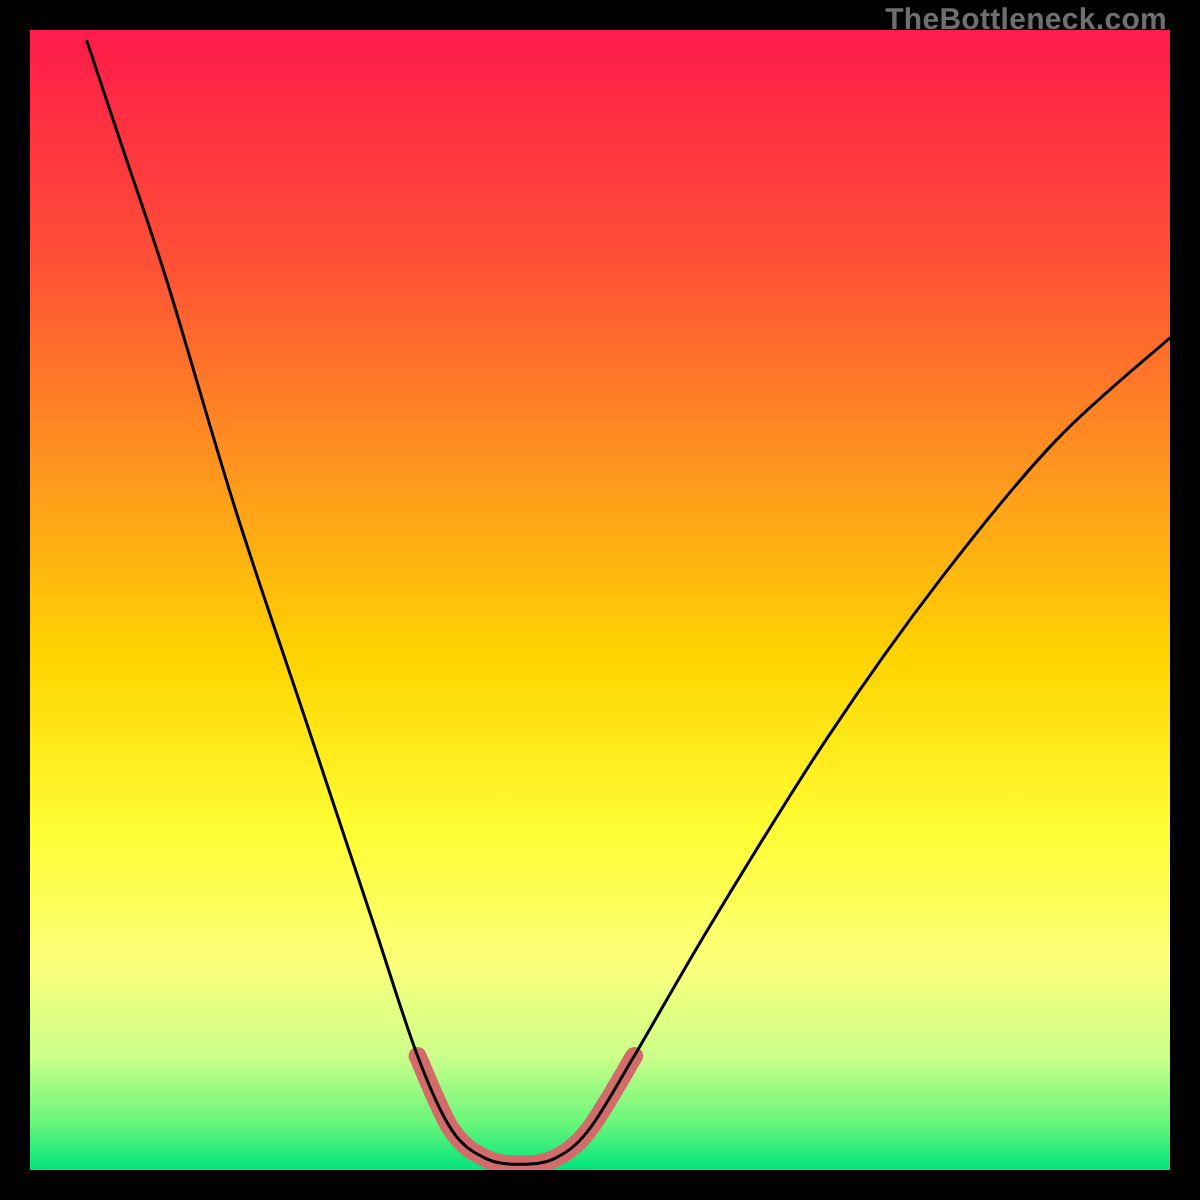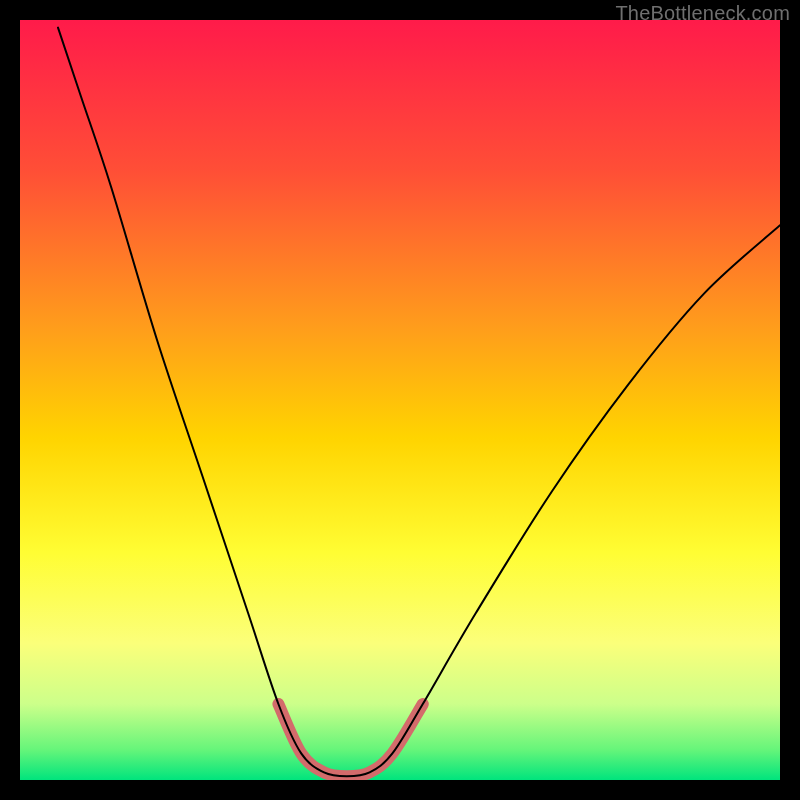--- a/index.html
+++ b/index.html
@@ -29,24 +29,24 @@
   .curve-svg {
     position: absolute;
     left: 0;
     top: 0;
     width: 760px;
     height: 760px;
   }
   .watermark {
     position: absolute;
     top: 2px;
-    right: 10px;
+    right: 22px;
     color: #6f6f6f;
     font-size: 20px;
-    font-weight: 400;
+    font-weight: 700;
     letter-spacing: 0.2px;
   }
 </style>
 </head>
 <body>
 
 <div class="frame">
   <svg class="gradient" viewBox="0 0 760 760" preserveAspectRatio="none">
     <defs>
       <linearGradient id="bg-grad" x1="0" y1="0" x2="0" y2="1">

